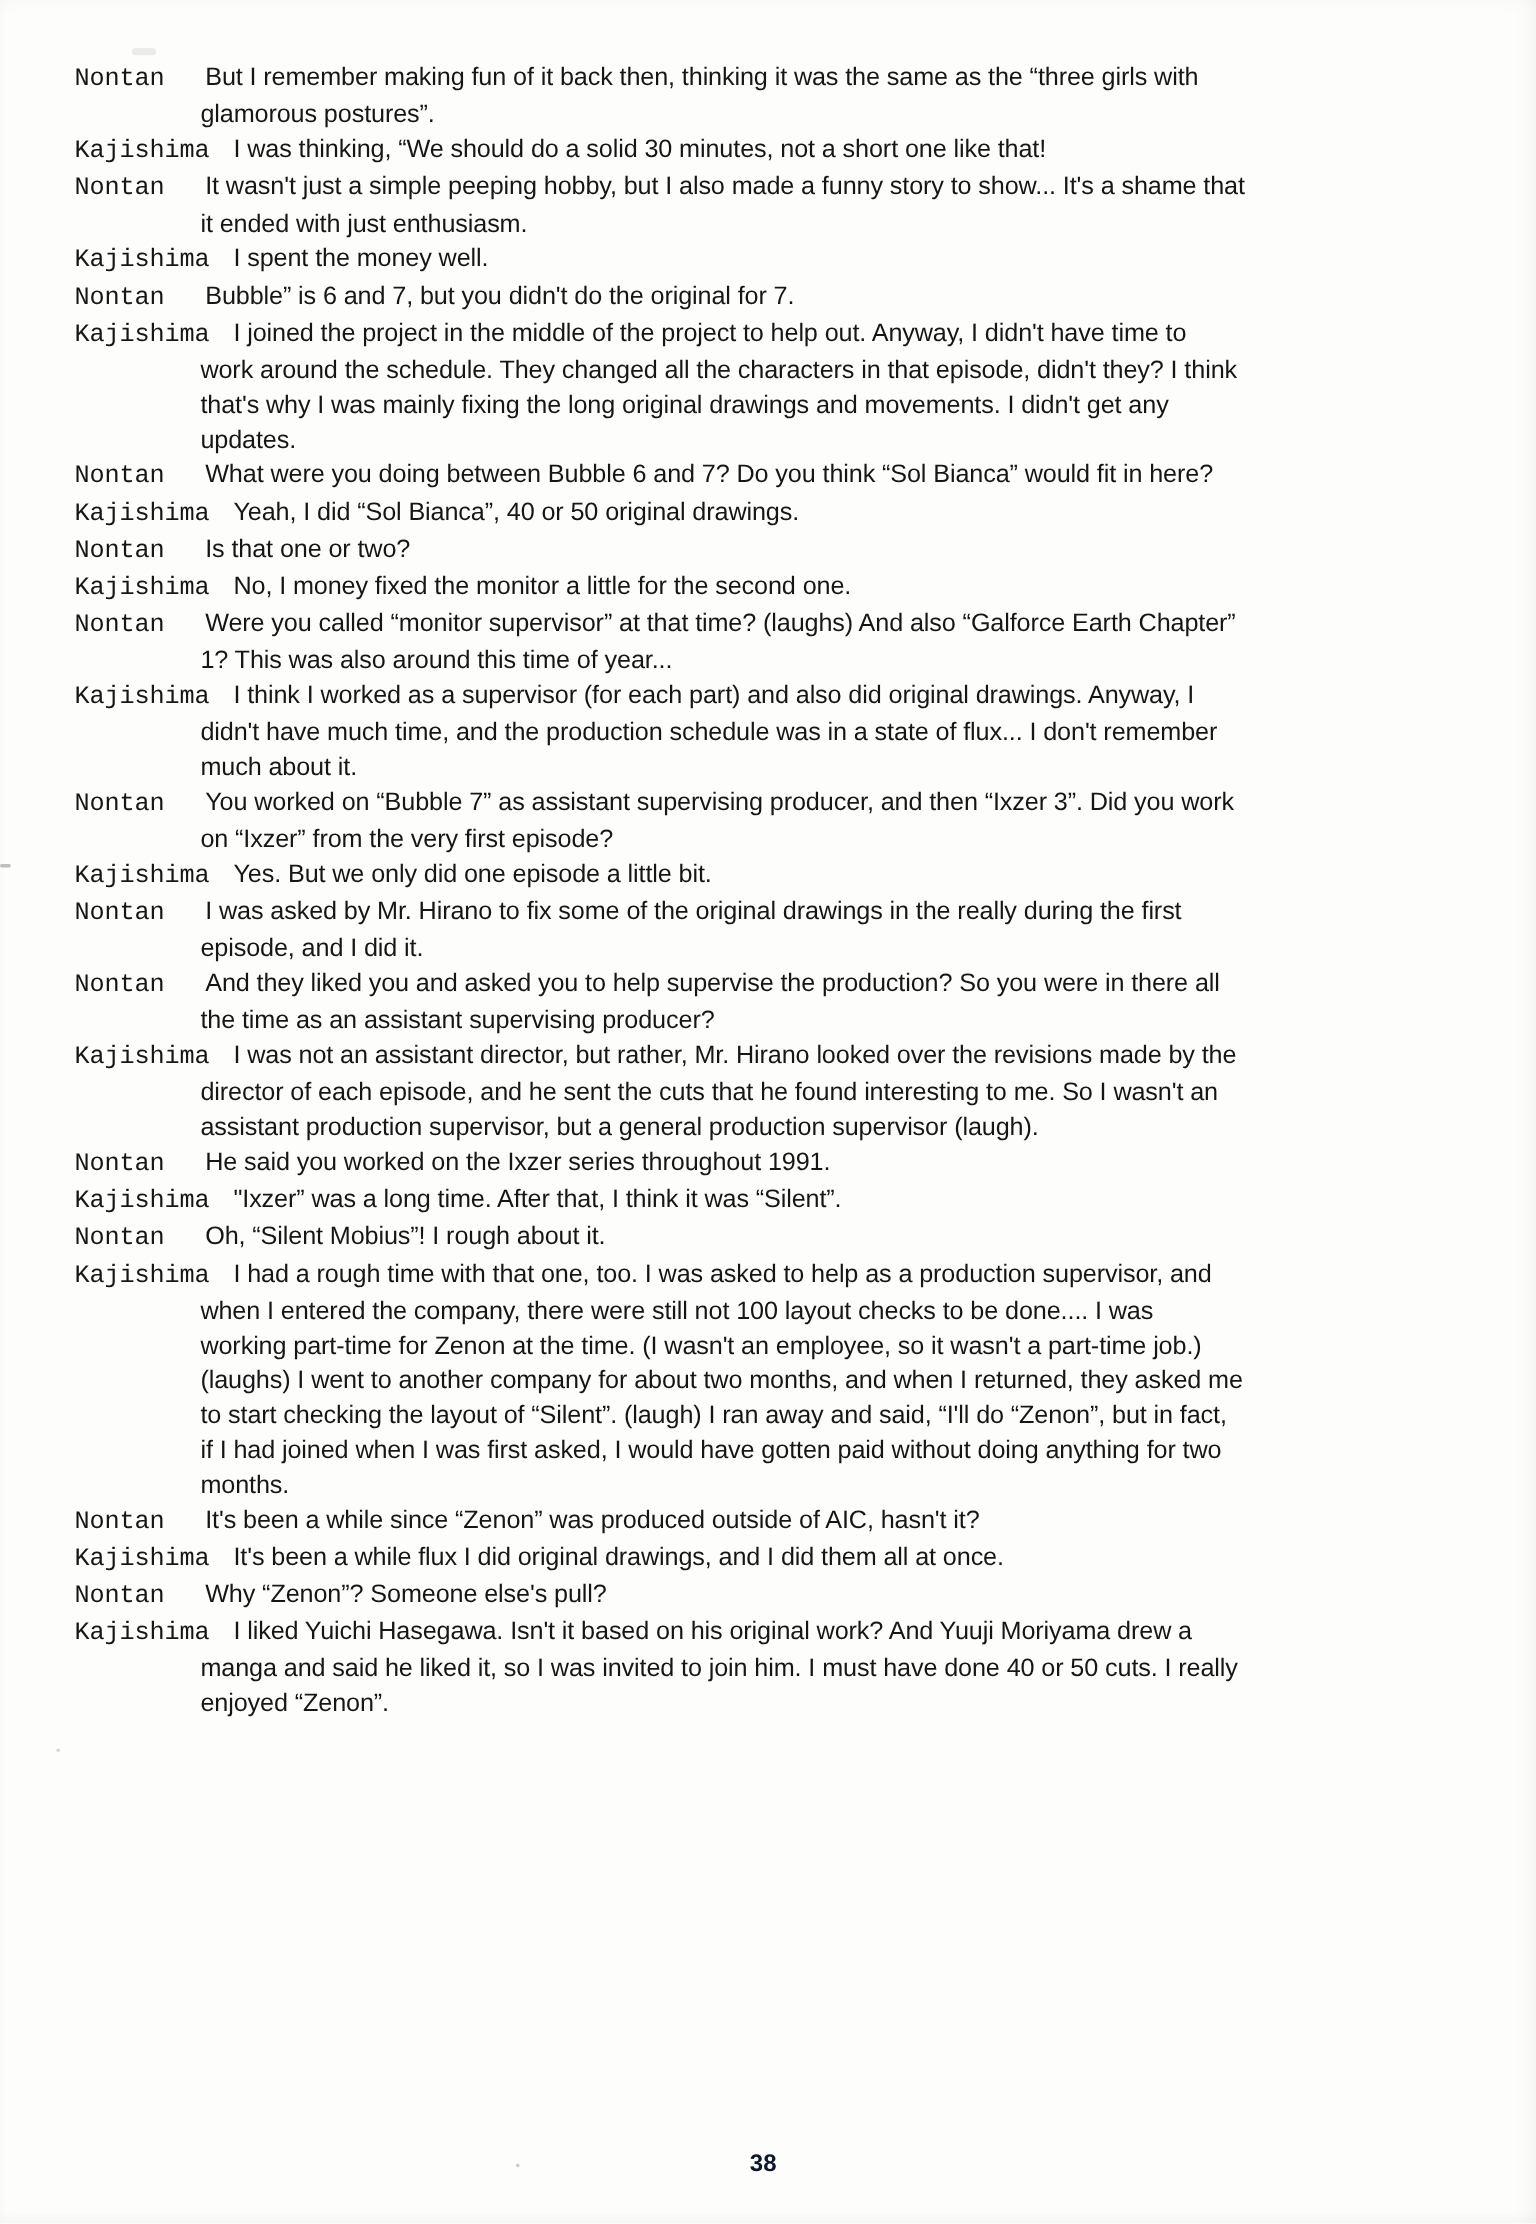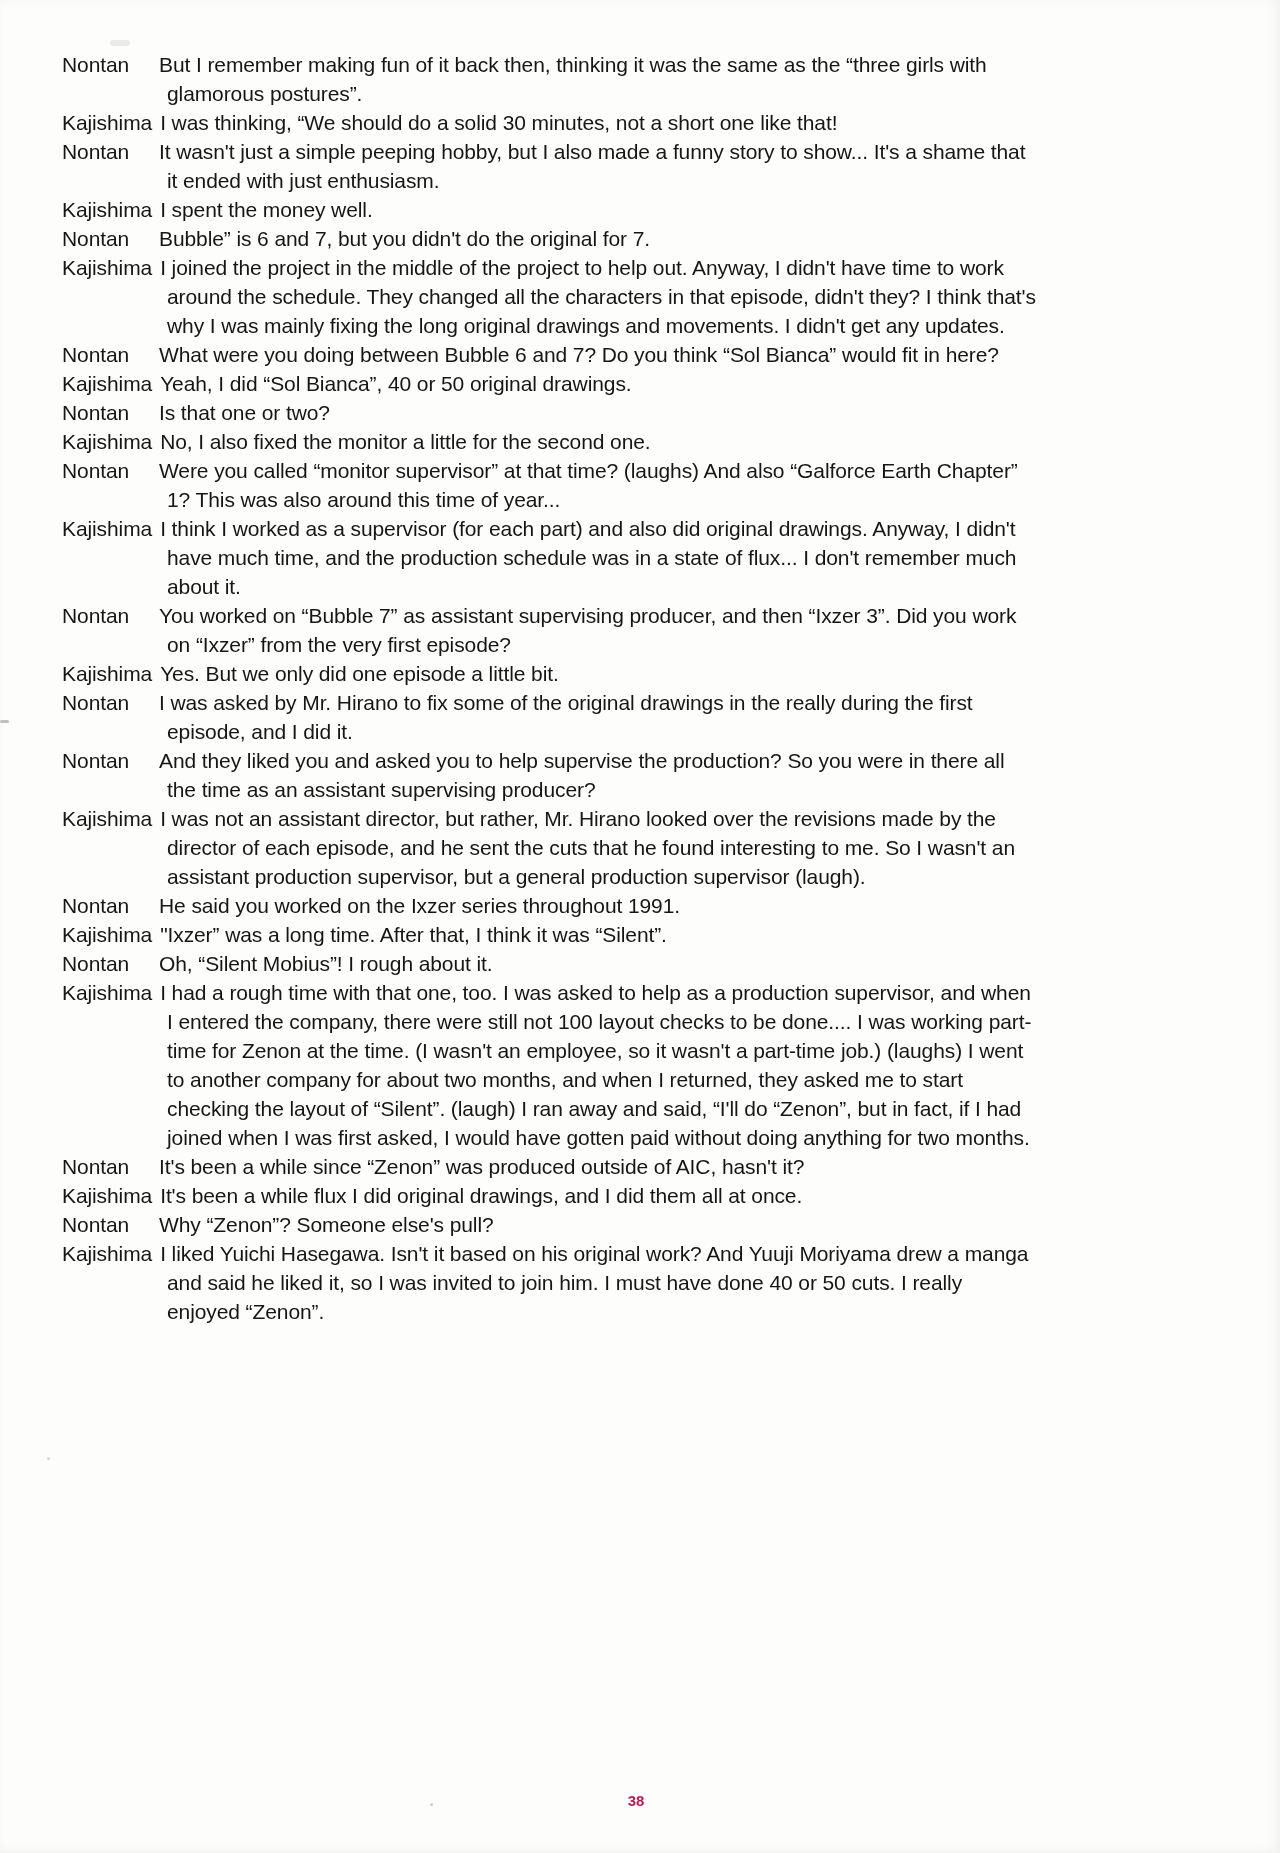--- a/index.html
+++ b/index.html
@@ -30,33 +30,34 @@
     font-size: 21px;
     line-height: 29px;
     padding-left: 105px;
     text-indent: -105px;
     letter-spacing: -0.1px;
     color: #161616;
   }
   .speaker {
     display: inline-block;
     min-width: 89px;
-    margin-right: 8px;
+    margin-right: 20px;
     text-indent: 0;
     white-space: nowrap;
+    font-family: Liberation Mono, monospace;
   }
   .page-number {
     position: absolute;
     left: 0;
     top: 1792px;
     width: 1272px;
     text-align: center;
-    font-size: 15px;
+    font-size: 20px;
     font-weight: bold;
-    color: #be185d;
+    color: #0f172a;
   }
   
   .artifact { position: absolute; pointer-events: none; }
   .artifact-dash-left { left: 0; top: 720px; width: 9px; height: 3px; background: #8d8d8d; opacity: .55; border-radius: 2px; }
   .artifact-smudge-top { left: 110px; top: 40px; width: 20px; height: 6px; background: #c9c9c6; opacity: .35; border-radius: 3px; }
   .artifact-dot-mid { left: 47px; top: 1457px; width: 3px; height: 3px; background: #a8a8a5; opacity: .45; border-radius: 50%; }
   .artifact-dot-bottom { left: 430px; top: 1803px; width: 3px; height: 3px; background: #9b9b98; opacity: .5; border-radius: 50%; }
 </style>
 </head>
 <body>
@@ -75,21 +76,21 @@
   <p class="line"><span class="speaker">Nontan</span><span class="speech">Bubble” is 6 and 7, but you didn't do the original for 7.</span></p>
 
   <p class="line"><span class="speaker">Kajishima</span><span class="speech">I joined the project in the middle of the project to help out. Anyway, I didn't have time to work around the schedule. They changed all the characters in that episode, didn't they? I think that's why I was mainly fixing the long original drawings and movements. I didn't get any updates.</span></p>
 
   <p class="line"><span class="speaker">Nontan</span><span class="speech">What were you doing between Bubble 6 and 7? Do you think “Sol Bianca” would fit in here?</span></p>
 
   <p class="line"><span class="speaker">Kajishima</span><span class="speech">Yeah, I did “Sol Bianca”, 40 or 50 original drawings.</span></p>
 
   <p class="line"><span class="speaker">Nontan</span><span class="speech">Is that one or two?</span></p>
 
-  <p class="line"><span class="speaker">Kajishima</span><span class="speech">No, I also fixed the monitor a little for the second one.</span></p>
+  <p class="line"><span class="speaker">Kajishima</span><span class="speech">No, I money fixed the monitor a little for the second one.</span></p>
 
   <p class="line"><span class="speaker">Nontan</span><span class="speech">Were you called “monitor supervisor” at that time? (laughs) And also “Galforce Earth Chapter” 1? This was also around this time of year...</span></p>
 
   <p class="line"><span class="speaker">Kajishima</span><span class="speech">I think I worked as a supervisor (for each part) and also did original drawings. Anyway, I didn't have much time, and the production schedule was in a state of flux... I don't remember much about it.</span></p>
 
   <p class="line"><span class="speaker">Nontan</span><span class="speech">You worked on “Bubble 7” as assistant supervising producer, and then “Ixzer 3”. Did you work on “Ixzer” from the very first episode?</span></p>
 
   <p class="line"><span class="speaker">Kajishima</span><span class="speech">Yes. But we only did one episode a little bit.</span></p>
 
 

